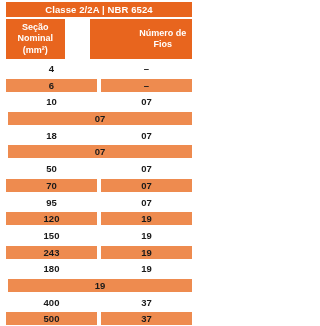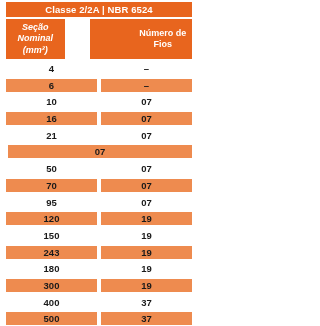--- a/index.html
+++ b/index.html
@@ -51,21 +51,21 @@
     font-size: 9px;
     font-weight: bold;
     line-height: 11.5px;
     display: flex;
     flex-direction: column;
     align-items: center;
     justify-content: center;
     text-align: center;
     overflow: hidden;
   }
-  .header-cell.left  { margin-right: 9px; font-style: italic; }
+  .header-cell.left  { margin-right: 9px; }
   .header-cell.right { margin-left: 16px; padding-left: 44px; }
   .header-cell span { display: block; }
 
   
   .body-rows {
     margin-top: 3px;
   }
   .data-row {
     display: flex;
     height: 13px;
@@ -114,25 +114,24 @@
       </div>
       <div class="data-row shaded">
         <div class="data-cell left">6</div>
         <div class="data-cell right">–</div>
       </div>
       <div class="data-row plain">
         <div class="data-cell left">10</div>
         <div class="data-cell right">07</div>
       </div>
       <div class="data-row shaded">
-        <div class="data-cell left">16</div>
         <div class="data-cell right">07</div>
       </div>
       <div class="data-row plain">
-        <div class="data-cell left">21</div>
+        <div class="data-cell left">18</div>
         <div class="data-cell right">07</div>
       </div>
       <div class="data-row shaded">
         <div class="data-cell right">07</div>
       </div>
       <div class="data-row plain">
         <div class="data-cell left">50</div>
         <div class="data-cell right">07</div>
       </div>
       <div class="data-row shaded">
@@ -153,21 +152,20 @@
       </div>
       <div class="data-row shaded">
         <div class="data-cell left">243</div>
         <div class="data-cell right">19</div>
       </div>
       <div class="data-row plain">
         <div class="data-cell left">180</div>
         <div class="data-cell right">19</div>
       </div>
       <div class="data-row shaded">
-        <div class="data-cell left">300</div>
         <div class="data-cell right">19</div>
       </div>
       <div class="data-row plain">
         <div class="data-cell left">400</div>
         <div class="data-cell right">37</div>
       </div>
       <div class="data-row shaded">
         <div class="data-cell left">500</div>
         <div class="data-cell right">37</div>
       </div>

